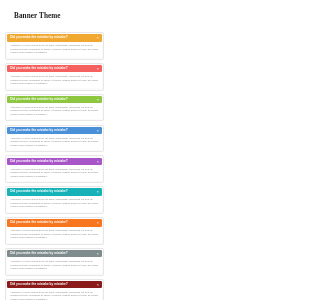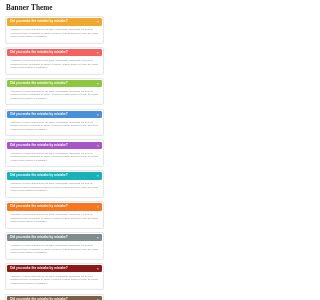--- a/index.html
+++ b/index.html
@@ -25,21 +25,21 @@
   }
 
   .page-title {
     font-family: "Liberation Serif", serif;
     font-weight: bold;
     font-size: 7.2px;
     line-height: 9px;
     color: #1a1a1a;
     letter-spacing: 0.1px;
     padding: 4px 0 0 6px;
-    margin: 0;
+    margin: 8px;
     white-space: nowrap;
   }
 
   .banner-list {
     padding: 3px 5px 4px 5px;
     display: block;
   }
 
   
   .banner {

